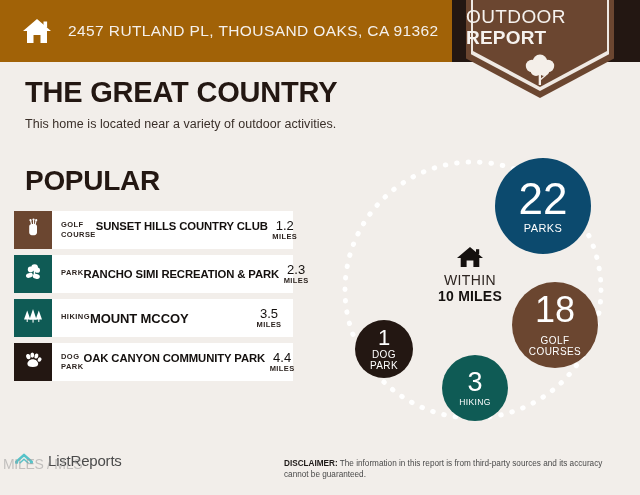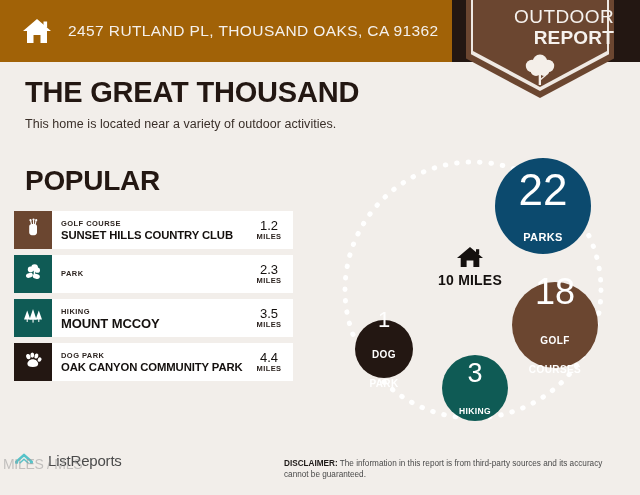--- a/index.html
+++ b/index.html
@@ -45,21 +45,21 @@
     clip-path:polygon(0 0,100% 0,100% 62%,50% 100%,0 62%);
     background:#efe9e3;
   }
   .badge-fill{
     position:absolute;left:7px;top:-2px;width:134px;height:95px;
     -webkit-clip-path:polygon(0 0,100% 0,100% 62%,50% 100%,0 62%);
     clip-path:polygon(0 0,100% 0,100% 62%,50% 100%,0 62%);
     background:#6b4630;
   }
   .badge-txt{
-    position:absolute;left:0;top:12px;width:148px;text-align:right;
+    position:absolute;left:0;top:12px;width:148px;text-align:left;
     color:#f6f2ee;font-size:19px;font-weight:400;line-height:21px;letter-spacing:.4px;
   }
   .badge-txt .l2{font-weight:700;display:block;letter-spacing:.2px;}
   .badge-tree{position:absolute;left:0;top:58px;width:148px;text-align:center;line-height:0;}
 
   
   .title{
     position:absolute;left:25px;top:76px;
     font-size:29px;font-weight:700;color:#231712;letter-spacing:-.2px;
   }
@@ -77,37 +77,37 @@
   .row{
     display:flex;align-items:stretch;height:38px;margin-bottom:6px;background:#ffffff;
   }
   .tile{
     width:38px;min-width:38px;height:38px;display:flex;align-items:center;justify-content:center;
   }
   .row-body{
     flex:1;display:flex;align-items:center;justify-content:space-between;
     padding:0 7px 0 9px;
   }
-  .row-text{display:flex;flex-direction:column;justify-content:flex-start;}
+  .row-text{display:flex;flex-direction:row;justify-content:flex-start;}
   .cat{font-size:7.5px;font-weight:700;letter-spacing:.45px;color:#2d2420;line-height:10px;}
   .nm{font-size:11.3px;font-weight:700;letter-spacing:-.1px;color:#14100e;line-height:13px;white-space:nowrap;}
   .dist{text-align:center;min-width:34px;}
   .dist .v{font-size:13px;font-weight:400;color:#14100e;line-height:13px;}
   .dist .u{font-size:7.5px;font-weight:700;letter-spacing:.4px;color:#2d2420;line-height:10px;}
 
   
   .diagram{position:absolute;left:330px;top:150px;width:300px;height:290px;}
   .dotted{position:absolute;left:0;top:0;}
   .bubble{
     position:absolute;border-radius:50%;
     display:flex;flex-direction:column;align-items:center;justify-content:center;
     color:#ffffff;text-align:center;
   }
   .bubble .num{font-weight:300;line-height:1;}
-  .bubble .lab{font-weight:700;line-height:1.08;letter-spacing:.4px;margin-top:18px;}
+  .bubble .lab{font-weight:400;line-height:1.08;letter-spacing:.4px;}
 
   .b-parks{left:165px;top:8px;width:96px;height:96px;background:#0c4a6e;}
   .b-parks .num{font-size:44px;margin-bottom:2px;}
   .b-parks .lab{font-size:11px;}
 
   .b-golf{left:182px;top:132px;width:86px;height:86px;background:#6b4630;}
   .b-golf .num{font-size:36px;margin-bottom:8px;}
   .b-golf .lab{font-size:10px;}
 
   .b-hike{left:112px;top:205px;width:66px;height:66px;background:#0f5b55;}
@@ -177,21 +177,21 @@
           <circle cx="14" cy="18.5" r="5.4"></circle>
           <circle cx="22" cy="18.5" r="5.4"></circle>
           <rect x="16.7" y="17" width="2.3" height="16"></rect>
           <path d="M17.8 24 L12.5 19.5 L13.4 18.6 L18.2 22.6 Z"></path>
           <path d="M18.2 27 L23.6 22.5 L24.4 23.4 L18.8 28.2 Z"></path>
         </g>
       </svg>
     </div>
   </div>
 
-  <div class="title">THE GREAT THOUSAND</div>
+  <div class="title">THE GREAT COUNTRY</div>
   <div class="subtitle">This home is located near a variety of outdoor activities.</div>
 
   <div class="popular">POPULAR</div>
 
   <div class="list">
 
     <div class="row">
       <div class="tile" style="background:#6b4630;">
         <span>
           <svg width="20" height="20" viewBox="0 0 20 20">
@@ -230,20 +230,21 @@
               <rect x="11.7" y="7.6" width="1.5" height="5.6"></rect>
               <ellipse cx="7.4" cy="13.4" rx="3.5" ry="2.3" transform="rotate(-18 7.4 13.4)"></ellipse>
               <ellipse cx="14.3" cy="14.4" rx="3.6" ry="2.4" transform="rotate(12 14.3 14.4)"></ellipse>
             </g>
           </svg>
         </span>
       </div>
       <div class="row-body">
         <div class="row-text">
           <span class="cat">PARK</span>
+          <span class="nm">RANCHO SIMI RECREATION &amp; PARK</span>
         </div>
         <div class="dist">
           <div class="v">2.3</div>
           <div class="u">MILES</div>
         </div>
       </div>
     </div>
 
     <div class="row">
       <div class="tile" style="background:#0f5b55;">
@@ -328,20 +329,21 @@
       <span class="lab">PARK</span>
     </div>
 
     <div class="center-mark">
       <div class="hs">
         <svg width="28" height="24" viewBox="0 0 28 24">
           <path d="M14 2 L27 13 L23.3 13 L23.3 22 L17.4 22 L17.4 15.6 L10.6 15.6 L10.6 22 L4.7 22 L4.7 13 L1 13 Z" fill="#14100e"></path>
           <rect x="20" y="4.2" width="3.2" height="5" fill="#14100e"></rect>
         </svg>
       </div>
+      <div class="w1">WITHIN</div>
       <div class="w2">10 MILES</div>
     </div>
 
   </div>
 
   <div class="footer-logo">
     <span style="line-height:0;">
       <svg width="20" height="17" viewBox="0 0 20 17">
         <path d="M10 2.4 L18.2 9.6 L18.2 10.9 L16.6 10.9 L16.6 9.4 L10 3.6 L3.4 9.4 L3.4 10.9 L1.8 10.9 L1.8 9.6 Z" fill="none" stroke="#56c3c9" stroke-width="1.5" stroke-linejoin="round"></path>
         <path d="M5.6 11.2 L10 7.3 L14.4 11.2" fill="none" stroke="#56c3c9" stroke-width="1.5" stroke-linejoin="round"></path>

